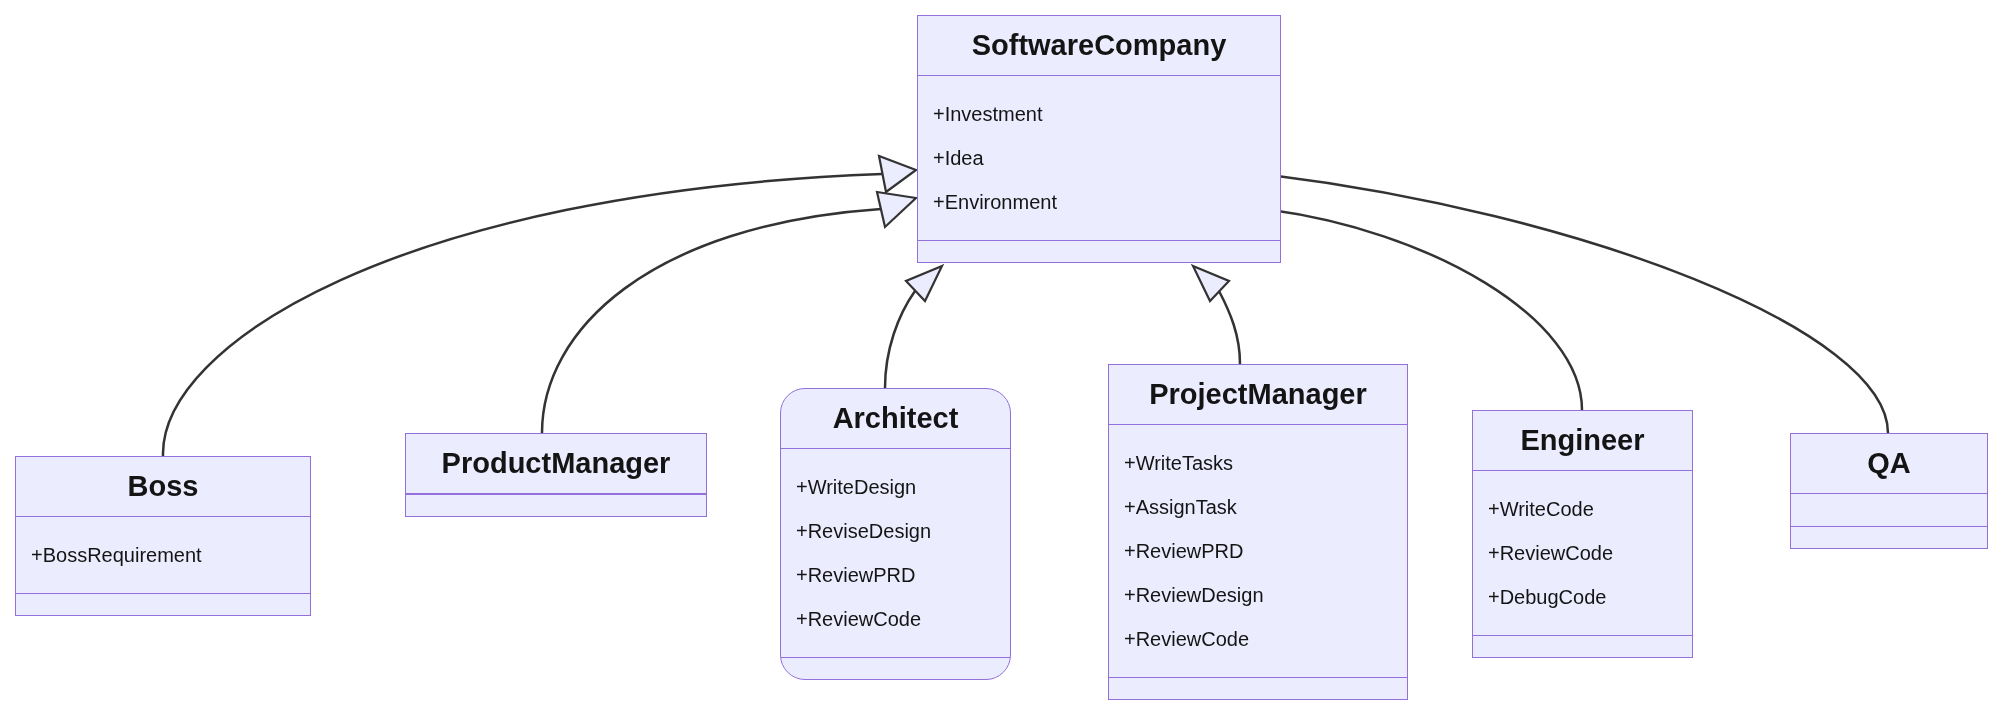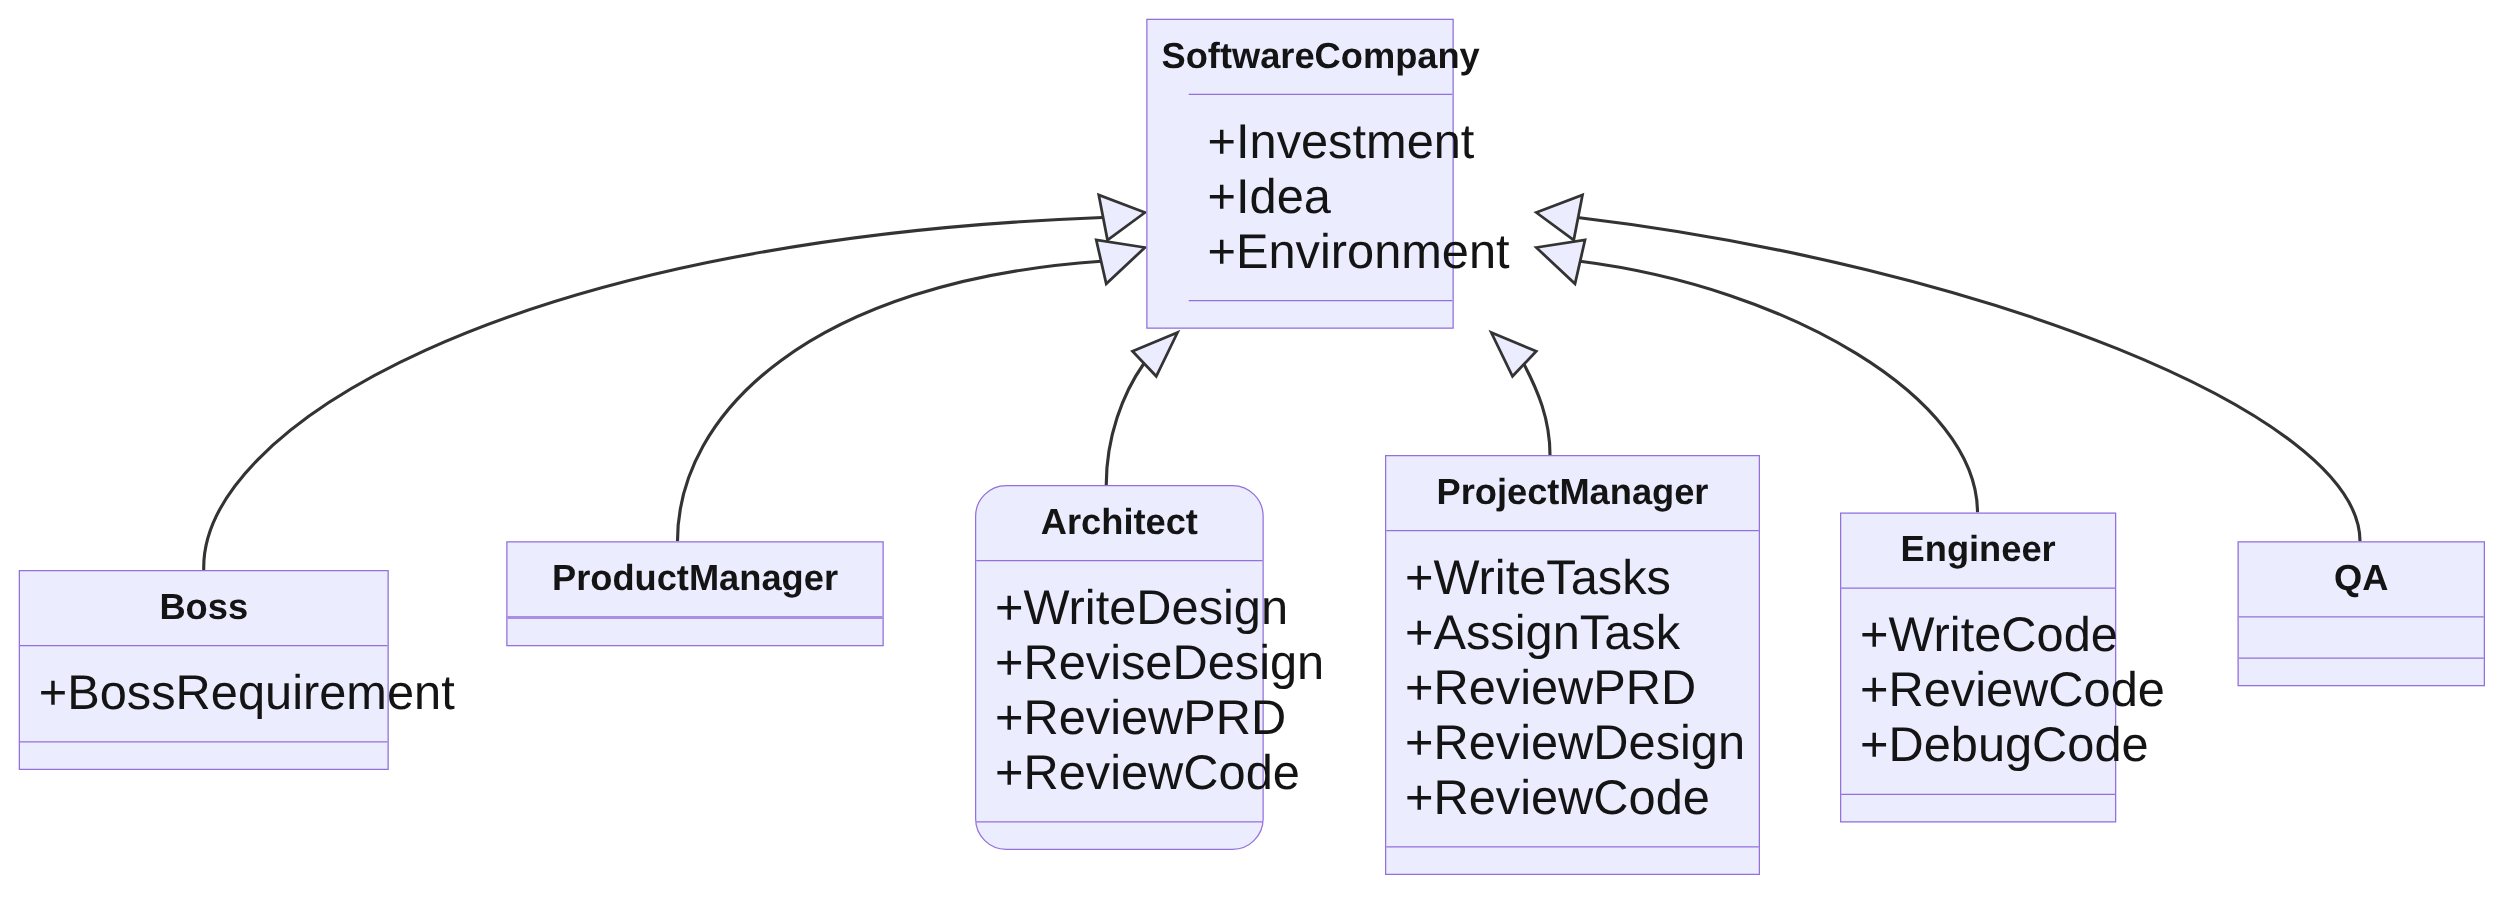--- a/index.html
+++ b/index.html
@@ -39,35 +39,35 @@
     display: flex;
     align-items: center;
     justify-content: center;
     font-weight: bold;
     font-size: 29px;
     border-bottom: 1.5px solid #9370DB;
     white-space: nowrap;
   }
   .class-attrs {
     padding: 16px 15px;
-    font-size: 39px;
+    font-size: 20px;
     line-height: 44px;
     white-space: nowrap;
   }
   .class-methods {
     border-top: 1.5px solid #9370DB;
     height: 21px;
   }
   
-  #box-softwarecompany { left: 917px;  top: 15px;  width: 246px; padding-left: 33px; }
+  #box-softwarecompany { left: 917px;  top: 15px;  width: 364px; }
   #box-boss            { left: 15px;   top: 456px; width: 296px; }
   #box-productmanager  { left: 405px;  top: 433px; width: 302px; }
   #box-architect       { left: 780px;  top: 388px; width: 231px; border-radius: 25px; }
   #box-projectmanager  { left: 1108px; top: 364px; width: 300px; }
-  #box-engineer        { left: 1472px; top: 410px; width: 221px; text-align: center; }
+  #box-engineer        { left: 1472px; top: 410px; width: 221px; }
   #box-qa              { left: 1790px; top: 433px; width: 198px; }
 </style>
 </head>
 <body>
 
 <div class="canvas">
 
   <svg class="edges" width="2003" height="722" viewBox="0 0 2003 722" xmlns="http://www.w3.org/2000/svg">
 
     <path class="edge" d="M163,456 C160,345 400,192 882,174"></path>

